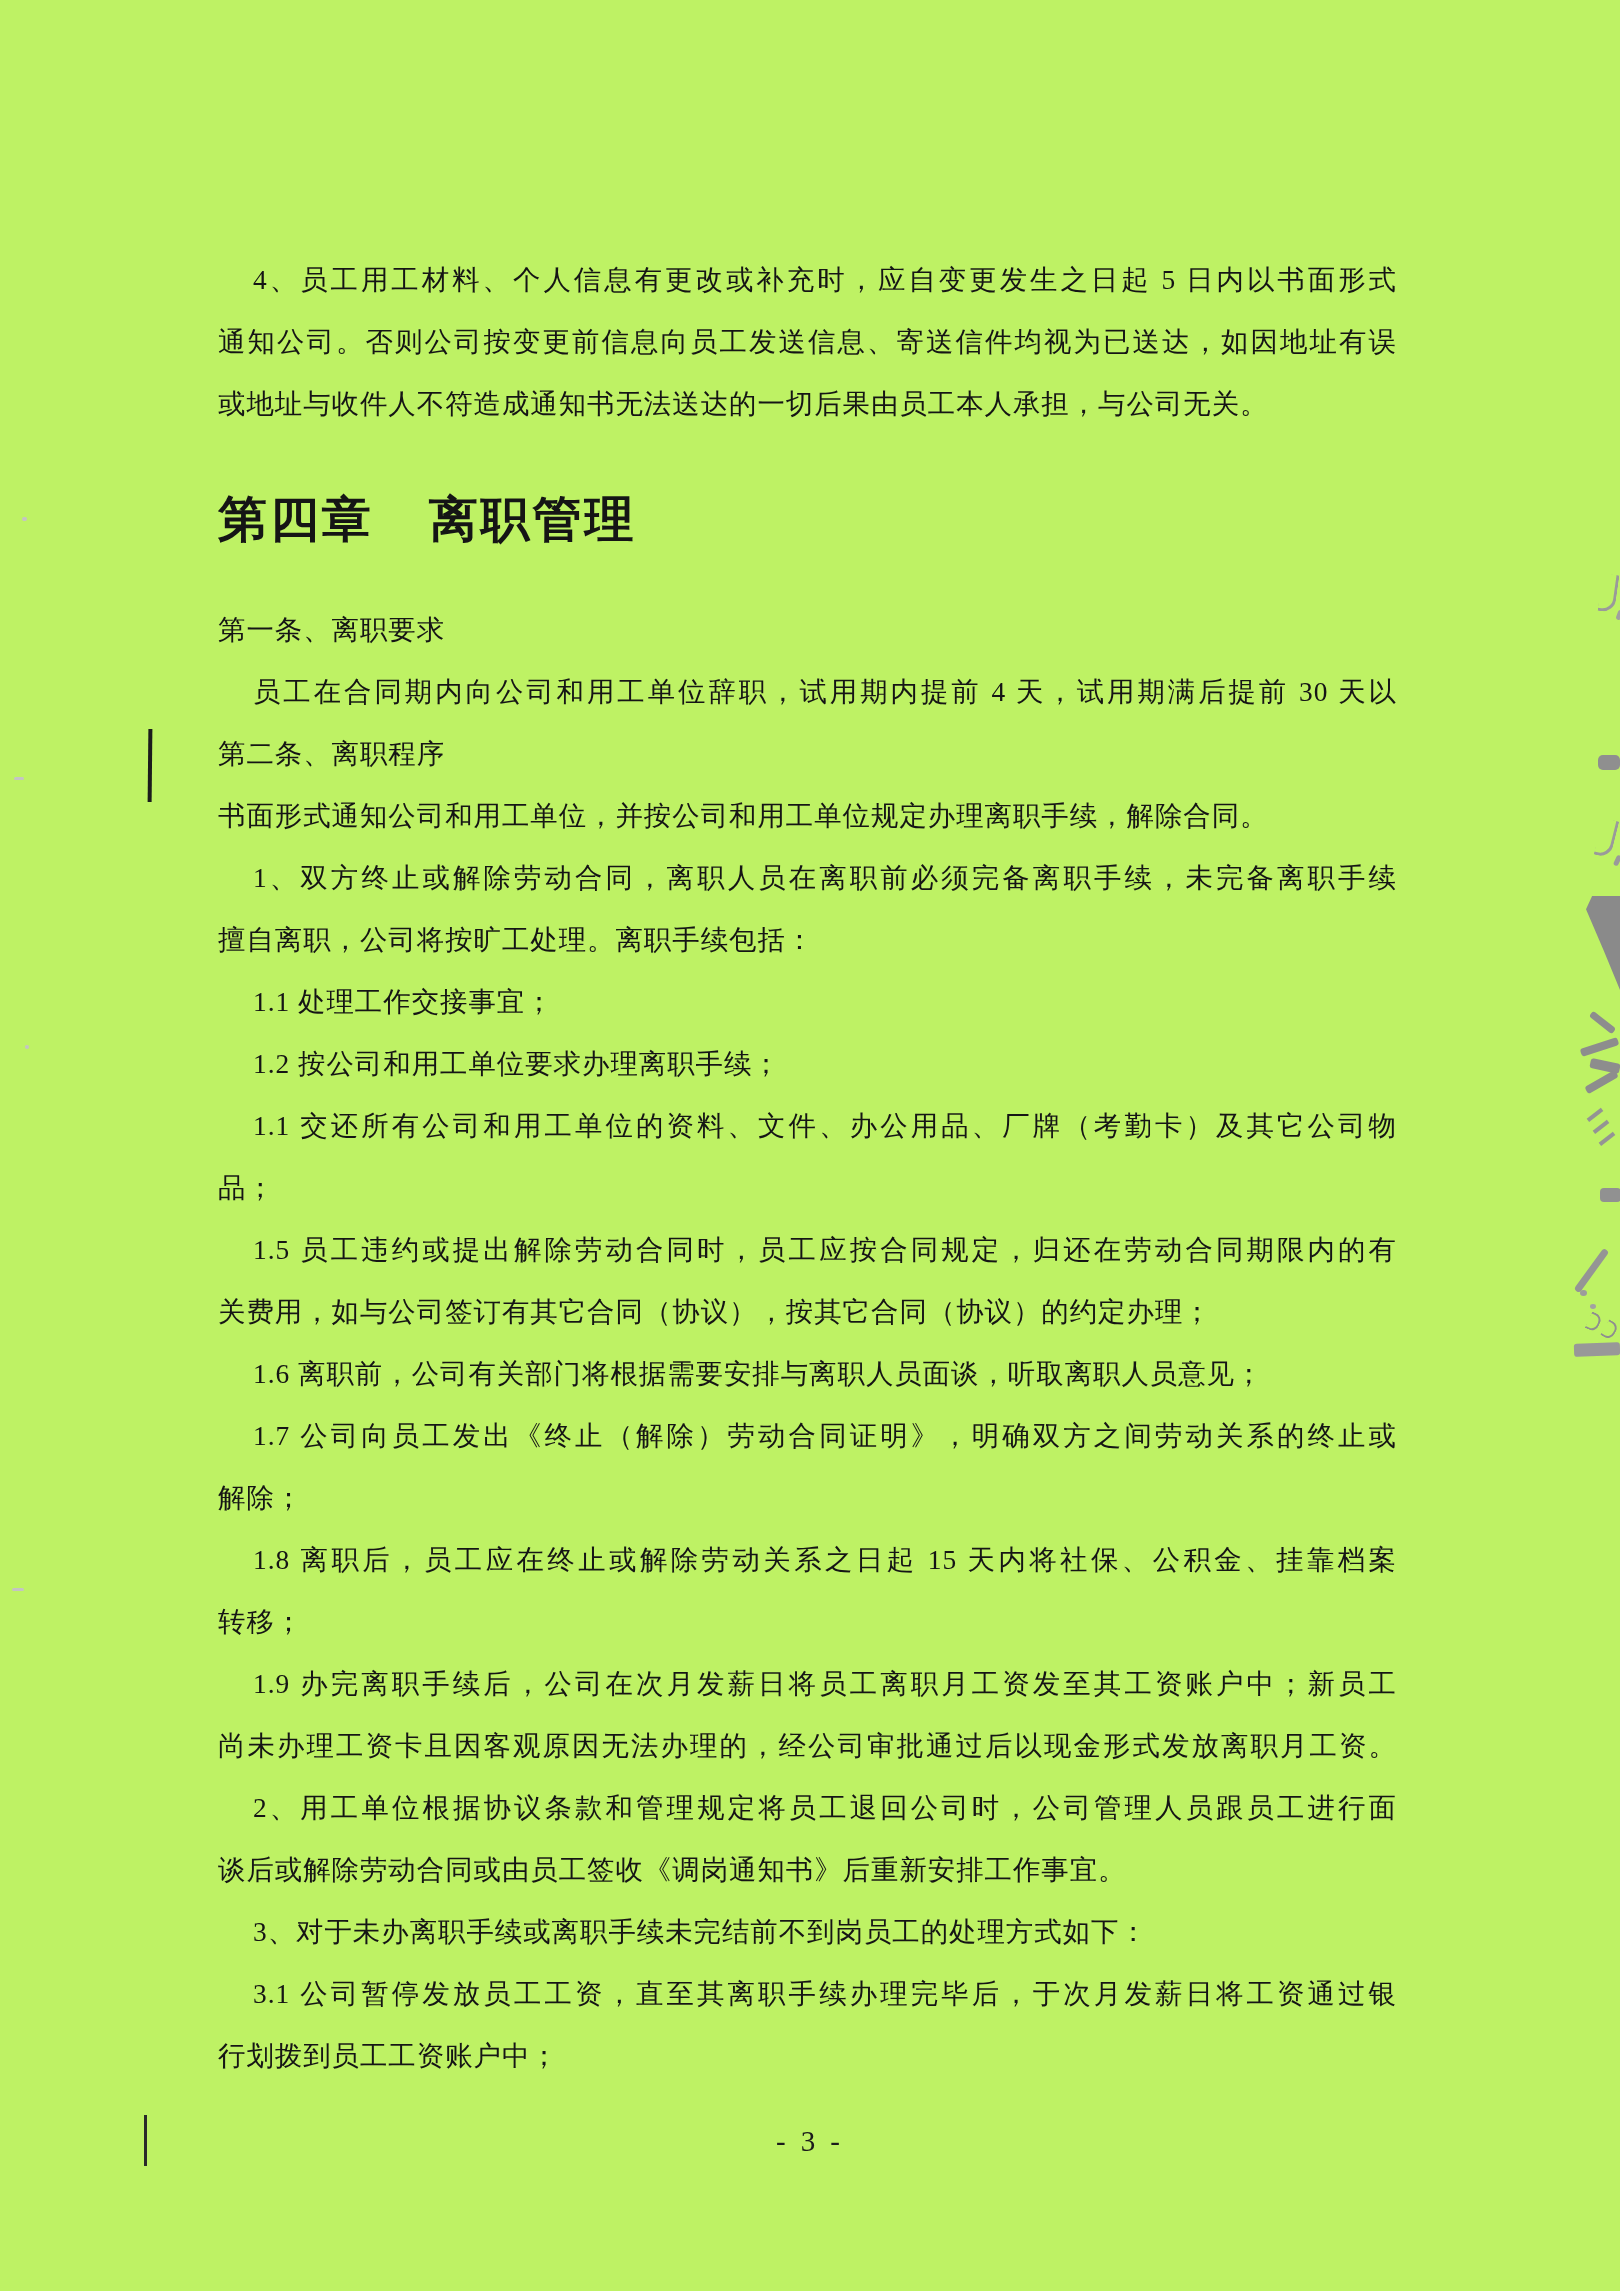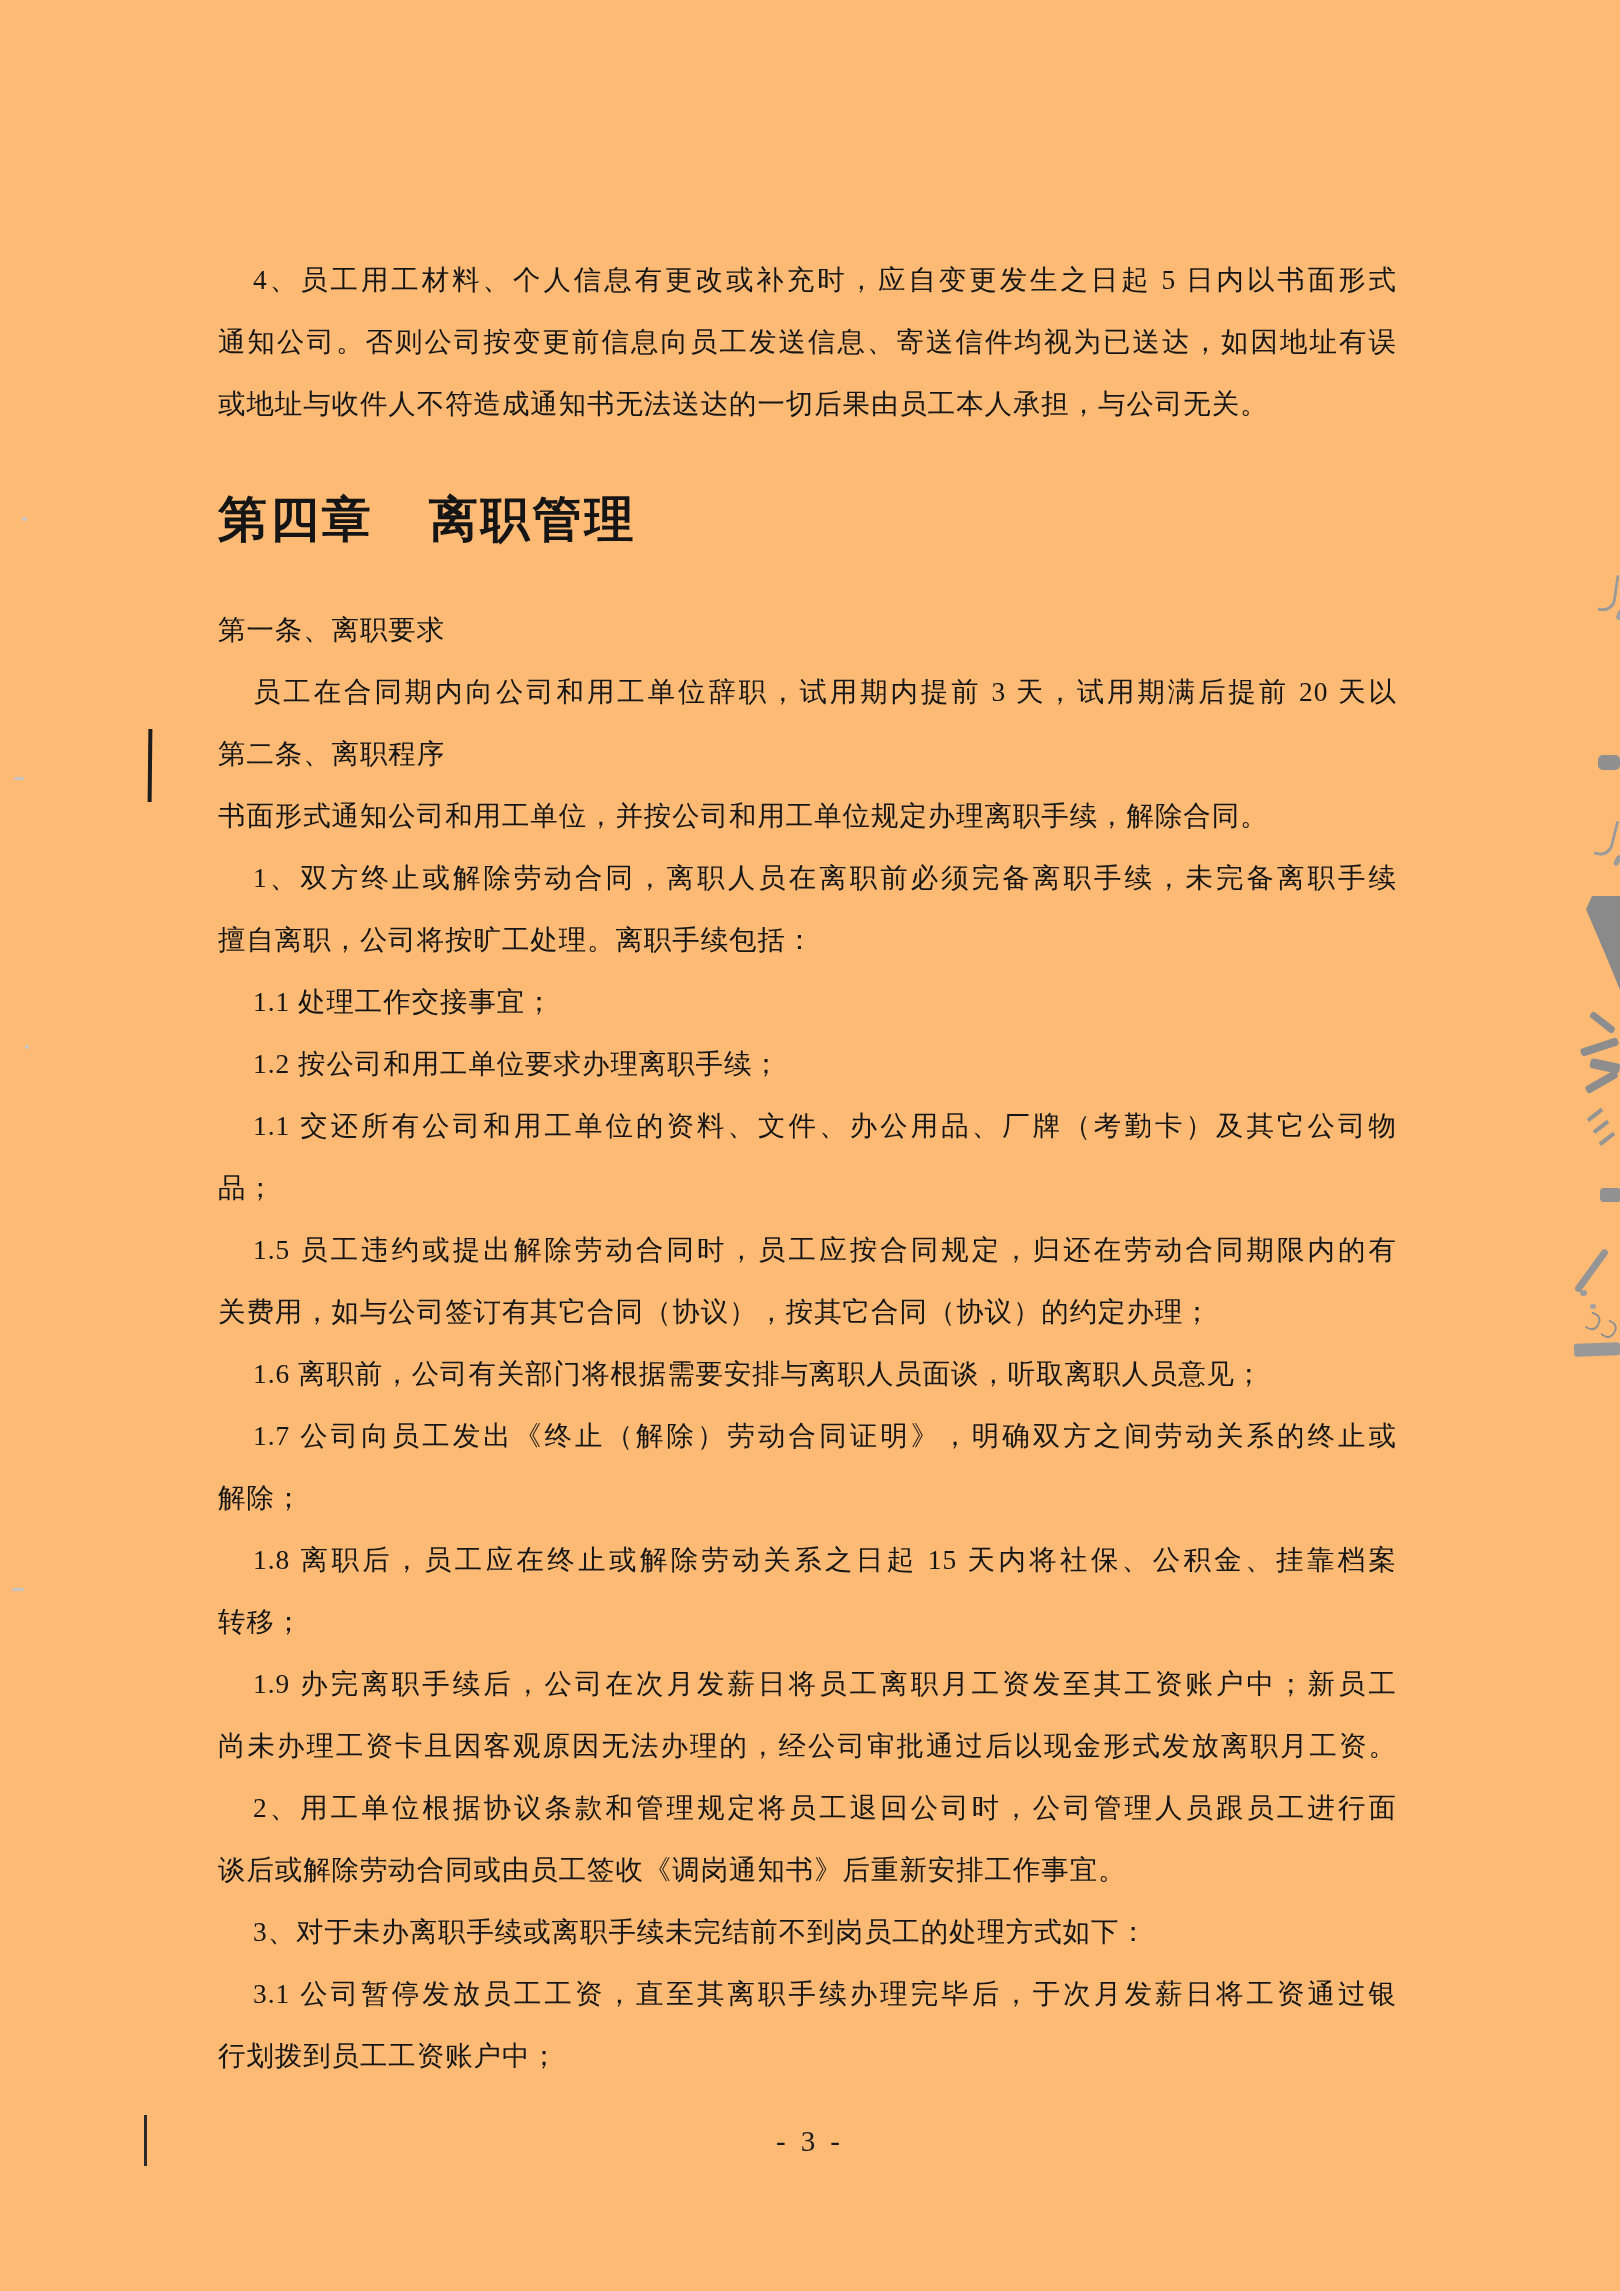--- a/index.html
+++ b/index.html
@@ -1,20 +1,20 @@
 <!DOCTYPE html>
 <html><head>
 <meta charset="utf-8">
 <style>
   html, body { margin: 0; padding: 0; background: #ffffff; }
   .page {
     position: relative;
     width: 1620px;
     height: 2292px;
-    background: #fdba74;
+    background: #bef264;
     font-family: "Liberation Serif", "DejaVu Serif", serif;
     color: #151515;
     overflow: hidden;
   }
   .content {
     position: absolute;
     left: 218px;
     top: 249px;
     width: 1179px;
   }
@@ -86,21 +86,21 @@
 <body>
 
 <div class="page">
 
   <div class="content">
       <div class="text-line indent justify">4、员工用工材料、个人信息有更改或补充时，应自变更发生之日起 5 日内以书面形式</div>
       <div class="text-line justify">通知公司。否则公司按变更前信息向员工发送信息、寄送信件均视为已送达，如因地址有误</div>
       <div class="text-line">或地址与收件人不符造成通知书无法送达的一切后果由员工本人承担，与公司无关。</div>
       <div class="chapter-heading"><span>第四章</span><span class="gap"></span><span>离职管理</span></div>
       <div class="text-line section-heading">第一条、离职要求</div>
-      <div class="text-line indent justify">员工在合同期内向公司和用工单位辞职，试用期内提前 3 天，试用期满后提前 20 天以</div>
+      <div class="text-line indent justify">员工在合同期内向公司和用工单位辞职，试用期内提前 4 天，试用期满后提前 30 天以</div>
       <div class="text-line section-heading">第二条、离职程序</div>
       <div class="text-line">书面形式通知公司和用工单位，并按公司和用工单位规定办理离职手续，解除合同。</div>
       <div class="text-line indent justify">1、双方终止或解除劳动合同，离职人员在离职前必须完备离职手续，未完备离职手续</div>
       <div class="text-line">擅自离职，公司将按旷工处理。离职手续包括：</div>
       <div class="text-line indent">1.1 处理工作交接事宜；</div>
       <div class="text-line indent">1.2 按公司和用工单位要求办理离职手续；</div>
       <div class="text-line indent justify">1.1 交还所有公司和用工单位的资料、文件、办公用品、厂牌（考勤卡）及其它公司物</div>
       <div class="text-line">品；</div>
       <div class="text-line indent justify">1.5 员工违约或提出解除劳动合同时，员工应按合同规定，归还在劳动合同期限内的有</div>
       <div class="text-line">关费用，如与公司签订有其它合同（协议），按其它合同（协议）的约定办理；</div>

